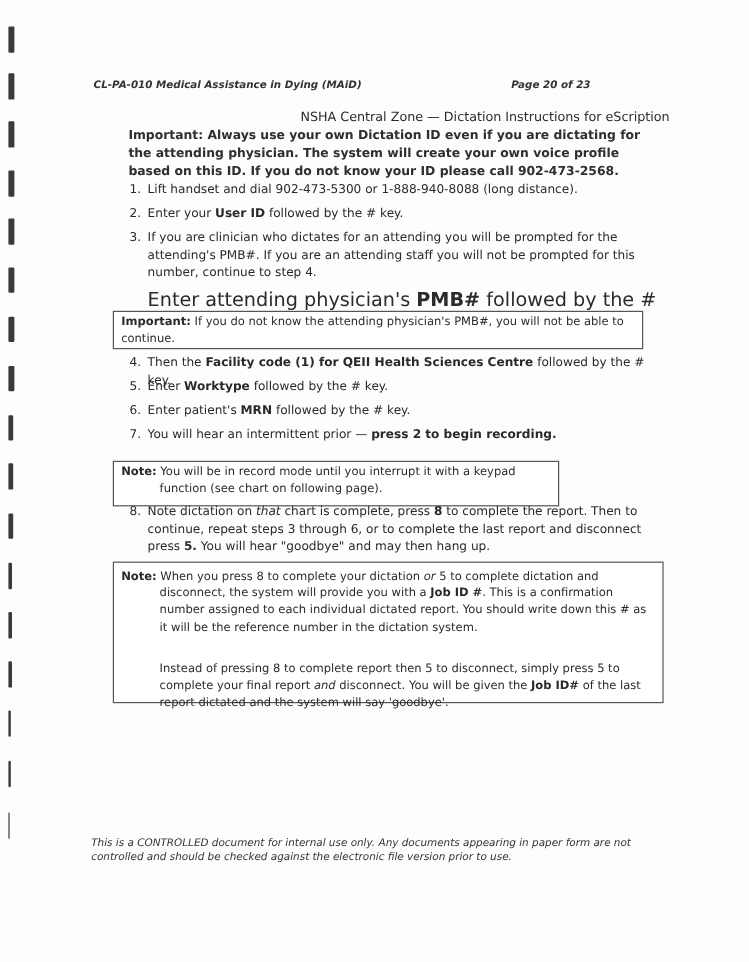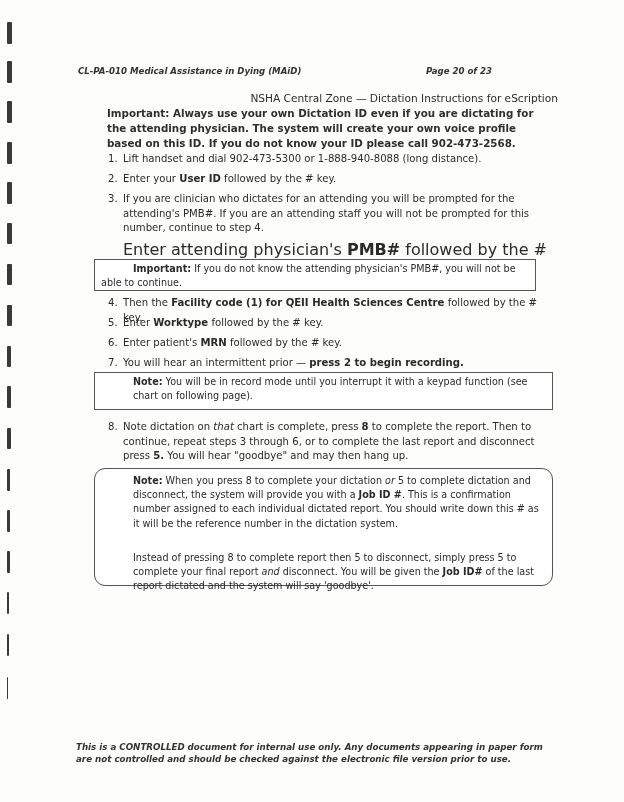--- a/index.html
+++ b/index.html
@@ -15,24 +15,24 @@
   .hdr { position: absolute; top: 66px; font-size: 8.6px; font-style: italic; font-weight: bold; color: #333; }
   .hdr.left { left: 0; }
   .hdr.right { left: 348px; }
   .title { position: absolute; top: 92px; left: 0; width: 480px; text-align: right; font-size: 10.6px; color: #2b2b2b; }
   .important { position: absolute; top: 106px; left: 29px; width: 446px; font-size: 10.3px; font-weight: bold; line-height: 14.8px; color: #2f2f2f; }
   .step { position: absolute; left: 30px; width: 446px; font-size: 10.1px; line-height: 14.6px; }
   .step .num { position: absolute; left: 0; width: 14px; }
   .step .txt { margin-left: 15px; display: block; }
   .sub { position: absolute; left: 45px; font-size: 16px; }
   .box { position: absolute; border: 1px solid #555; background: #fff; font-size: 9.6px; line-height: 14.2px; padding: 2px 6px; box-sizing: border-box; }
-  .box .lbl { font-weight: bold; margin-left: 32px; }
+  .box .lbl { font-weight: bold; }
   .indent { display: block; padding-left: 32px; }
   .hang { padding-left: 32px; text-indent: -32px; }
-  .footer { position: absolute; top: 741px; left: -2px; width: 470px; font-size: 8.7px; font-style: italic; font-weight: bold; line-height: 12px; color: #333; }
+  .footer { position: absolute; top: 697px; left: -2px; width: 470px; font-size: 8.7px; font-style: italic; font-weight: normal; line-height: 12px; color: #333; }
   b { font-weight: bold; }
 </style>
 </head>
 <body>
 
 <div class="binder">
   <div class="mark" style="top:22px;height:22px;"></div>
   <div class="mark" style="top:61px;height:22px;"></div>
   <div class="mark" style="top:101px;height:22px;"></div>
   <div class="mark" style="top:142px;height:22px;"></div>
@@ -89,28 +89,28 @@
   </div>
   <div class="step" style="top:336px;">
     <span class="num">6.</span>
     <span class="txt"><span>Enter patient's </span><b>MRN</b><span> followed by the # key.</span></span>
   </div>
   <div class="step" style="top:356px;">
     <span class="num">7.</span>
     <span class="txt"><span>You will hear an intermittent prior — </span><b>press 2 to begin recording.</b></span>
   </div>
 
-  <div class="box" style="top:372px;left:16px;width:459px;height:38px;">
+  <div class="box" style="top:384px;left:16px;width:372px;height:38px;">
     <div class="hang"><span class="lbl">Note:</span><span> You will be in record mode until you interrupt it with a keypad function (see chart on following page).</span></div>
   </div>
 
   <div class="step" style="top:420px;">
     <span class="num">8.</span>
     <span class="txt"><span>Note dictation on </span><i>that</i><span> chart is complete, press </span><b>8</b><span> to complete the report. Then to continue, repeat steps 3 through 6, or to complete the last report and disconnect press </span><b>5.</b><span> You will hear "goodbye" and may then hang up.</span></span>
   </div>
 
-  <div class="box" style="top:468px;left:16px;width:459px;height:118px;padding-top:5px;border-radius:11px;">
+  <div class="box" style="top:468px;left:16px;width:459px;height:118px;padding-top:5px;">
     <div class="hang"><span class="lbl">Note:</span><span> When you press 8 to complete your dictation </span><i>or</i><span> 5 to complete dictation and disconnect, the system will provide you with a </span><b>Job ID #</b><span>. This is a confirmation number assigned to each individual dictated report. You should write down this # as it will be the reference number in the dictation system.</span></div>
     <div class="indent" style="margin-top:20px;"><span>Instead of pressing 8 to complete report then 5 to disconnect, simply press 5 to complete your final report </span><i>and</i><span> disconnect. You will be given the </span><b>Job ID#</b><span> of the last report dictated and the system will say 'goodbye'.</span></div>
   </div>
 
   <div class="footer">This is a CONTROLLED document for internal use only. Any documents appearing in paper form are not controlled and should be checked against the electronic file version prior to use.</div>
 </div>
 
 </body></html>

